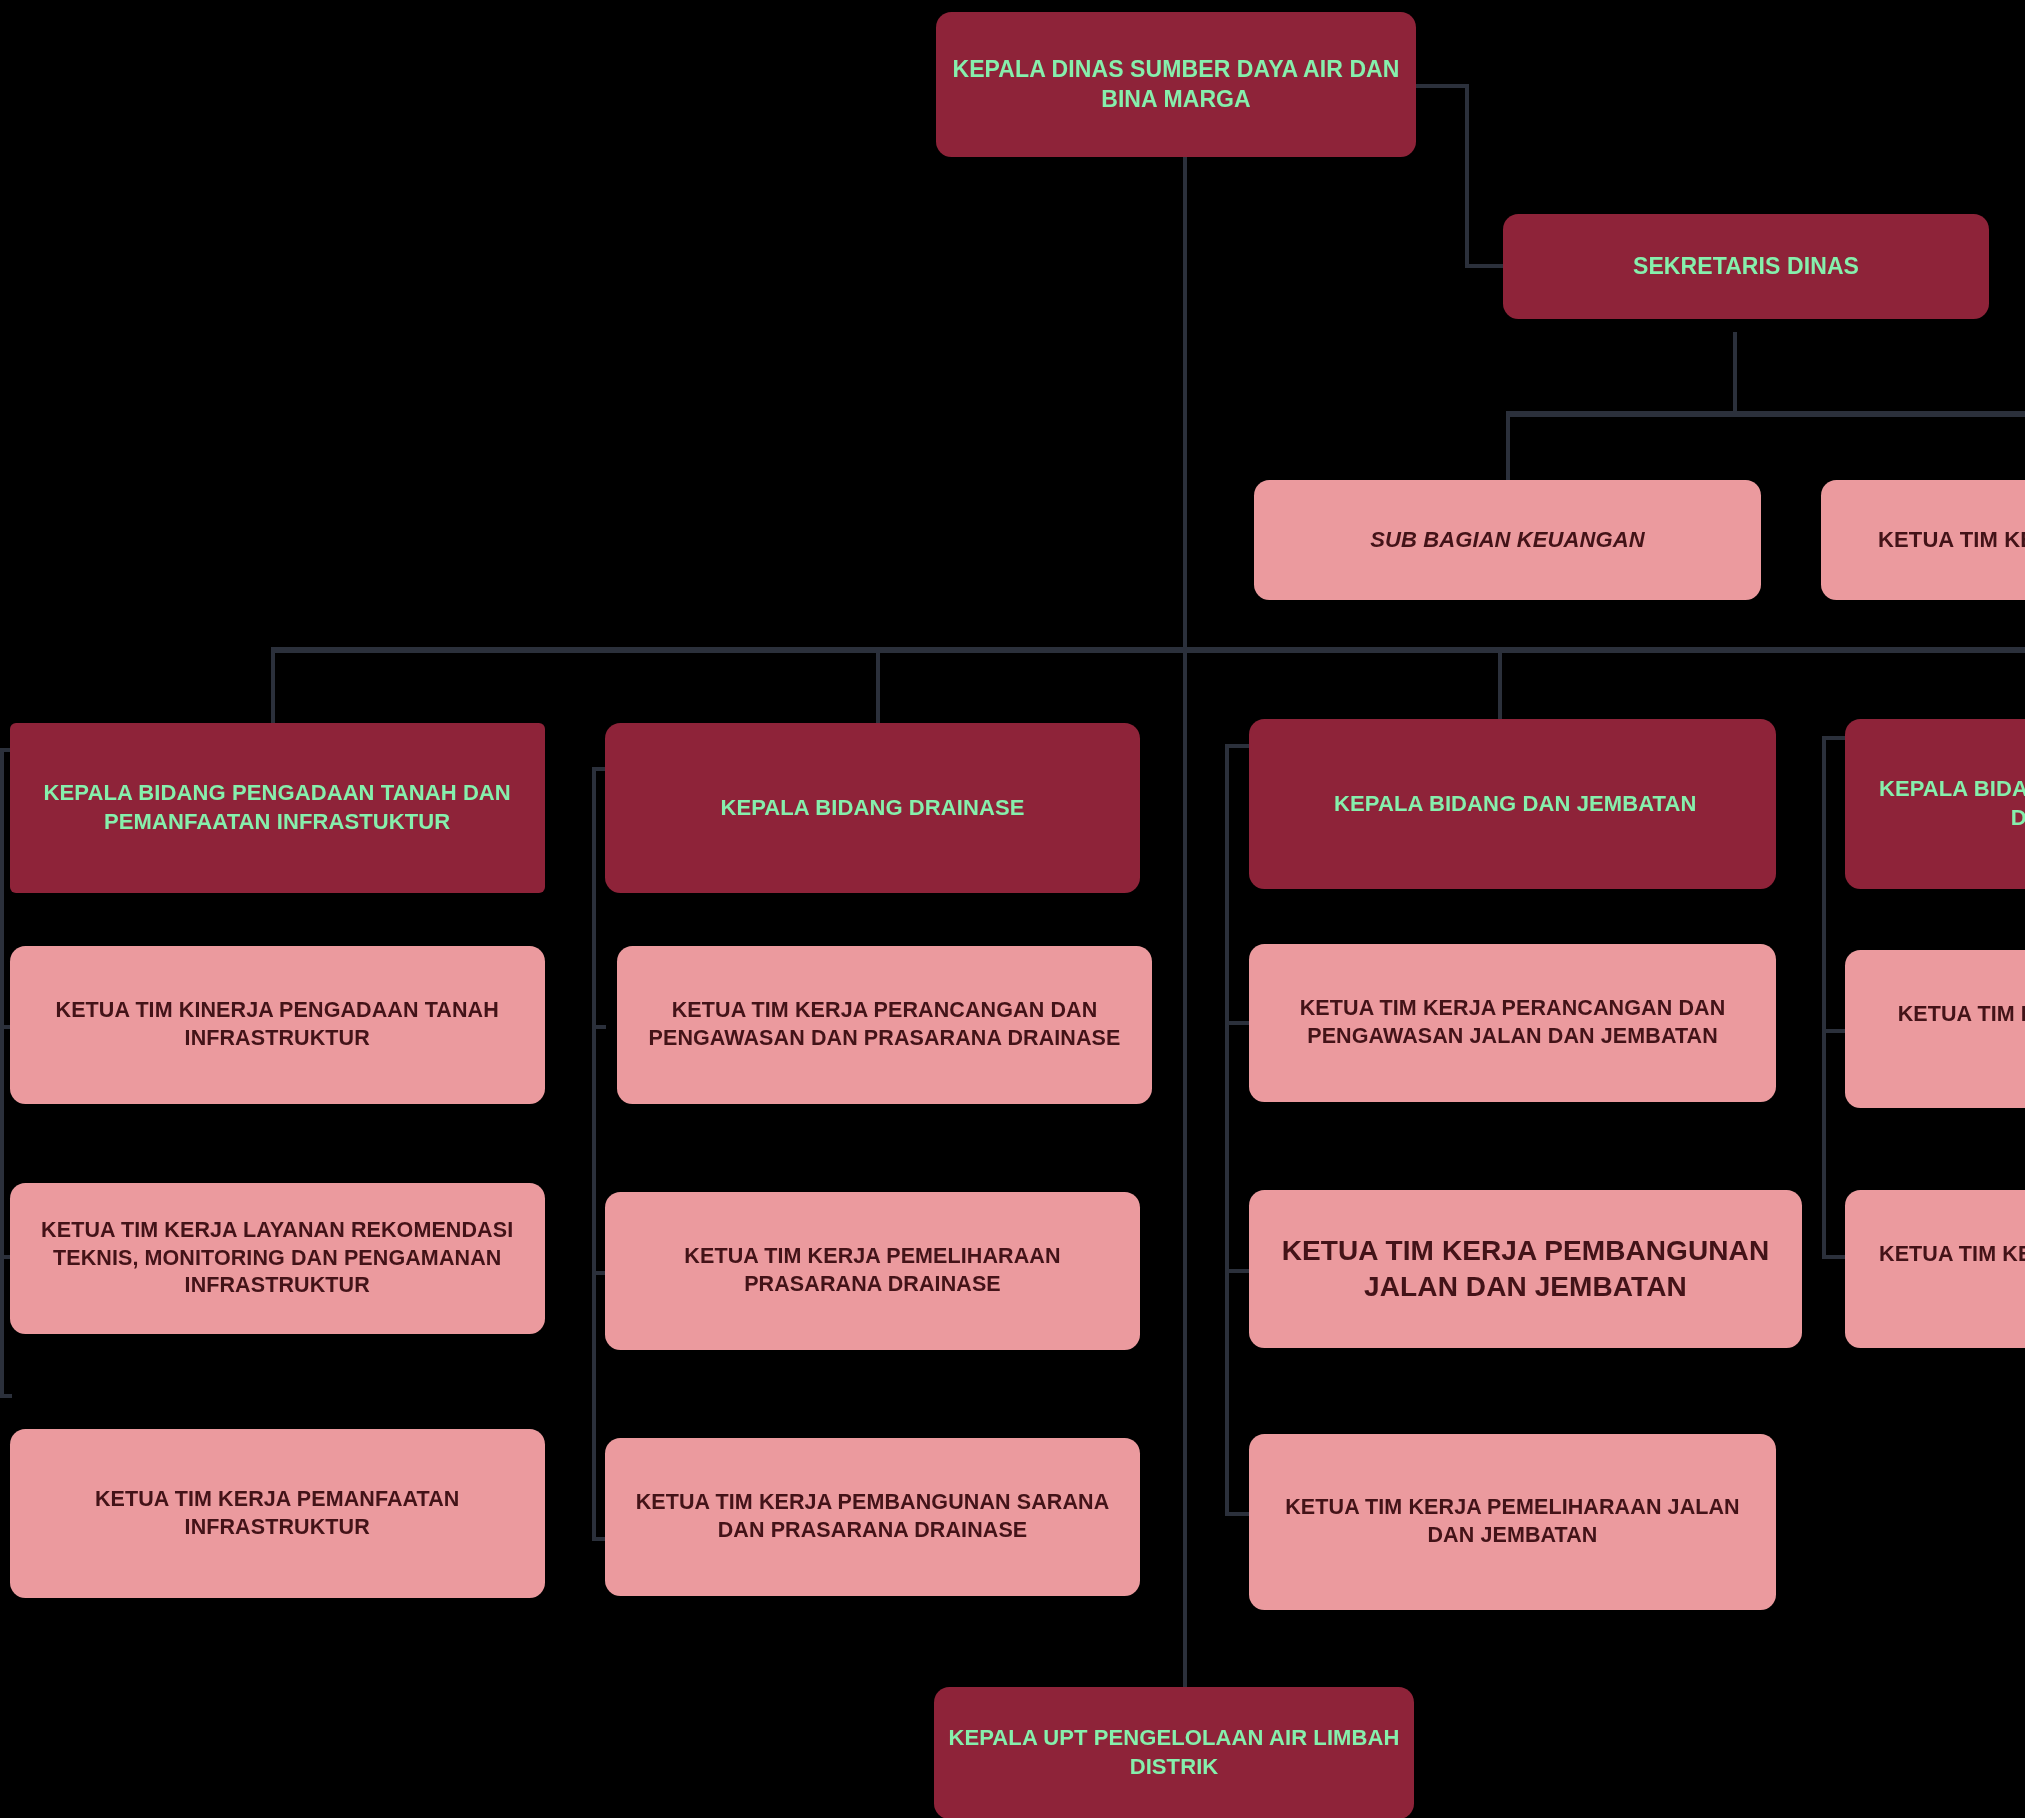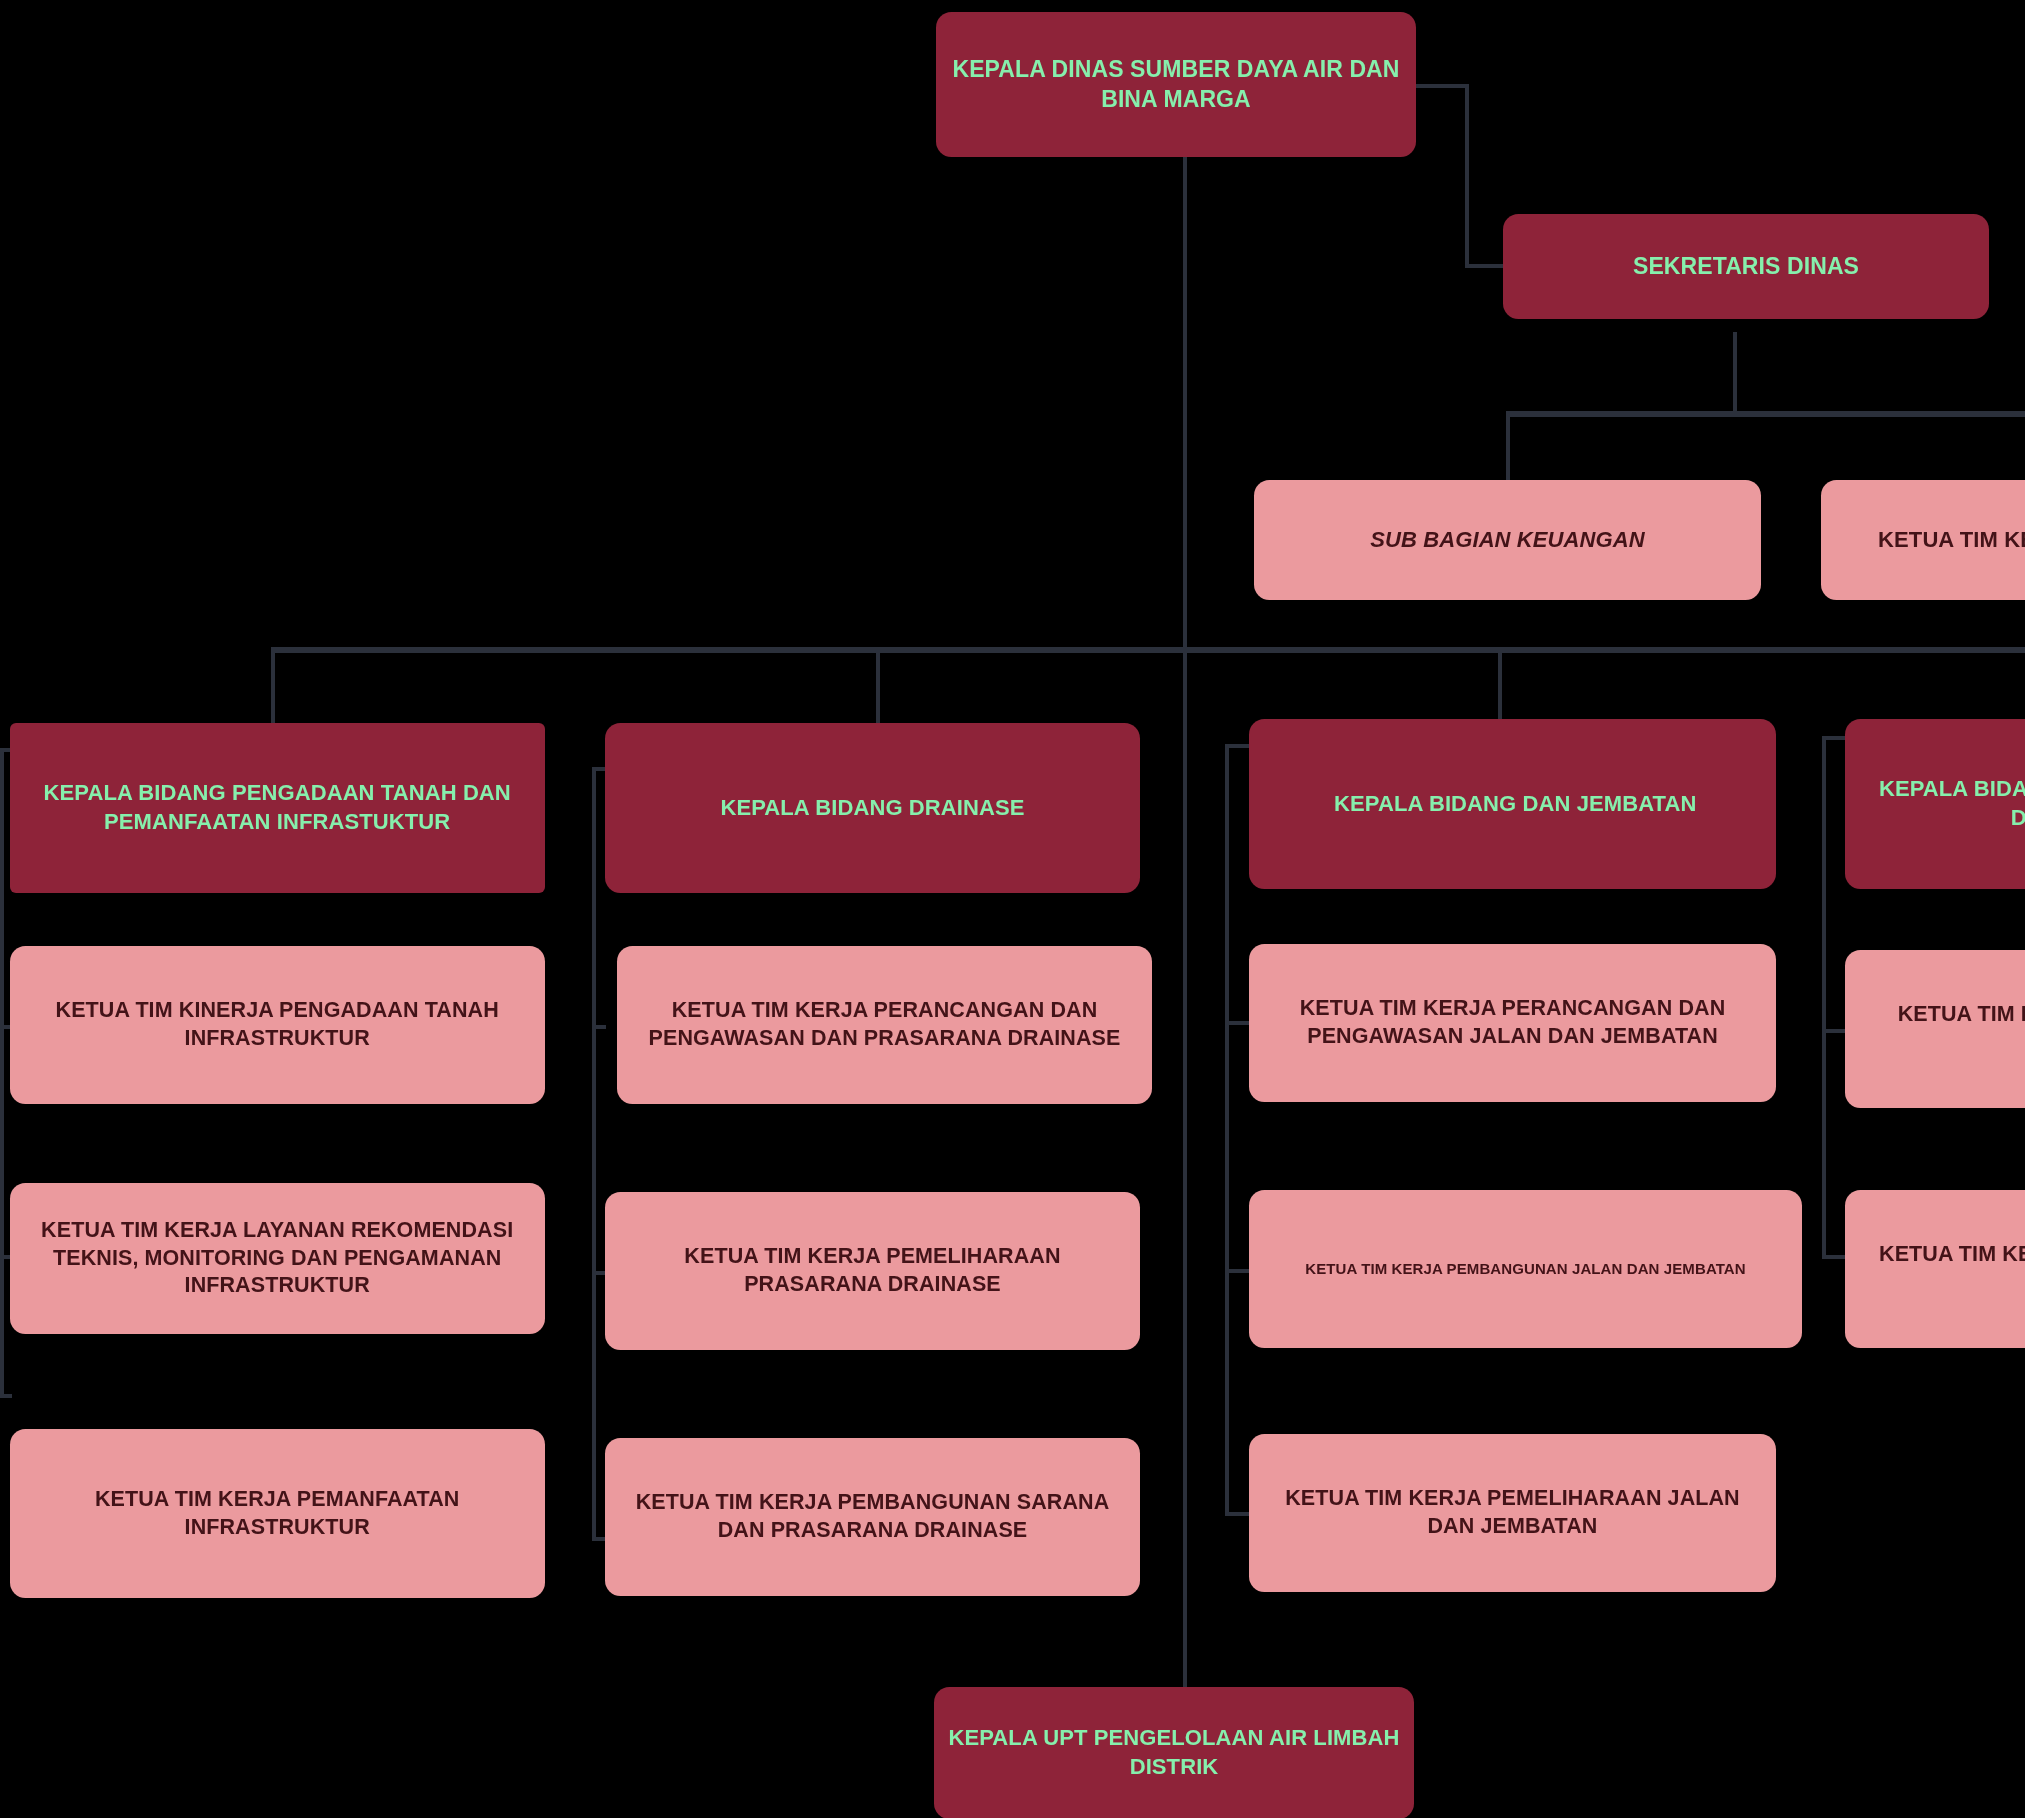--- a/index.html
+++ b/index.html
@@ -115,24 +115,24 @@
   <div class="node lvl-light" style="left:605px; top:1438px; width:535px; height:158px; font-size:21.5px;">
     <span>KETUA TIM KERJA PEMBANGUNAN SARANA DAN PRASARANA DRAINASE</span>
   </div>
 
   <div class="node lvl-dark" style="left:1249px; top:719px; width:527px; height:170px; font-size:22px;padding-left:16px;">
     <span>KEPALA BIDANG DAN JEMBATAN</span>
   </div>
   <div class="node lvl-light" style="left:1249px; top:944px; width:527px; height:158px; font-size:21.5px;">
     <span>KETUA TIM KERJA PERANCANGAN DAN PENGAWASAN JALAN DAN JEMBATAN</span>
   </div>
-  <div class="node lvl-light" style="left:1249px; top:1190px; width:553px; height:158px; font-size:15px;">
+  <div class="node lvl-light" style="left:1249px; top:1190px; width:553px; height:158px; font-size:28px;">
     <span>KETUA TIM KERJA PEMBANGUNAN JALAN DAN JEMBATAN</span>
   </div>
-  <div class="node lvl-light" style="left:1249px; top:1434px; width:527px; height:158px; font-size:21.5px;">
+  <div class="node lvl-light" style="left:1249px; top:1434px; width:527px; height:176px; font-size:21.5px;">
     <span>KETUA TIM KERJA PEMELIHARAAN JALAN DAN JEMBATAN</span>
   </div>
 
   <div class="node lvl-dark" style="left:1845px; top:719px; width:527px; height:170px; font-size:22px;">
     <span>KEPALA BIDANG PENGELOLAAN SARANA DAN PRASARANA</span>
   </div>
   <div class="node lvl-light" style="left:1845px; top:950px; width:527px; height:158px; font-size:21.5px;">
     <span>KETUA TIM KERJA OPERASIONAL ALAT ANGKUT</span>
   </div>
   <div class="node lvl-light" style="left:1845px; top:1190px; width:527px; height:158px; font-size:21.5px;">

